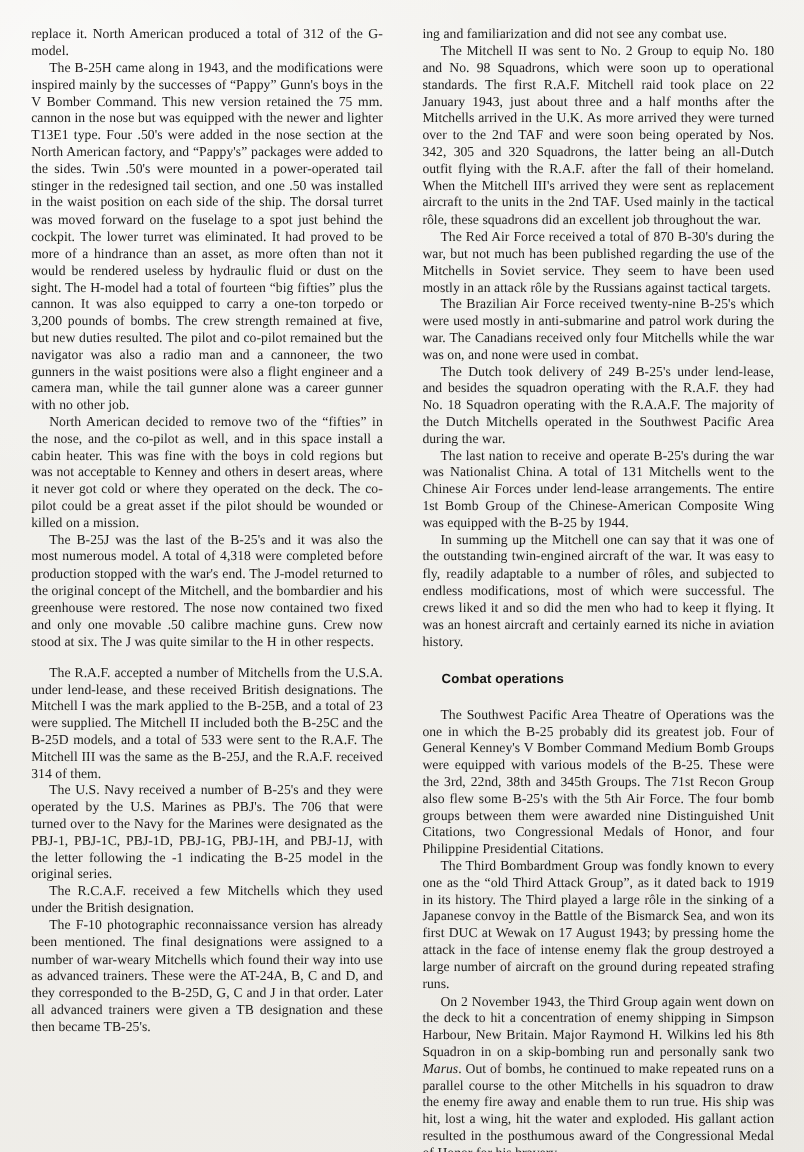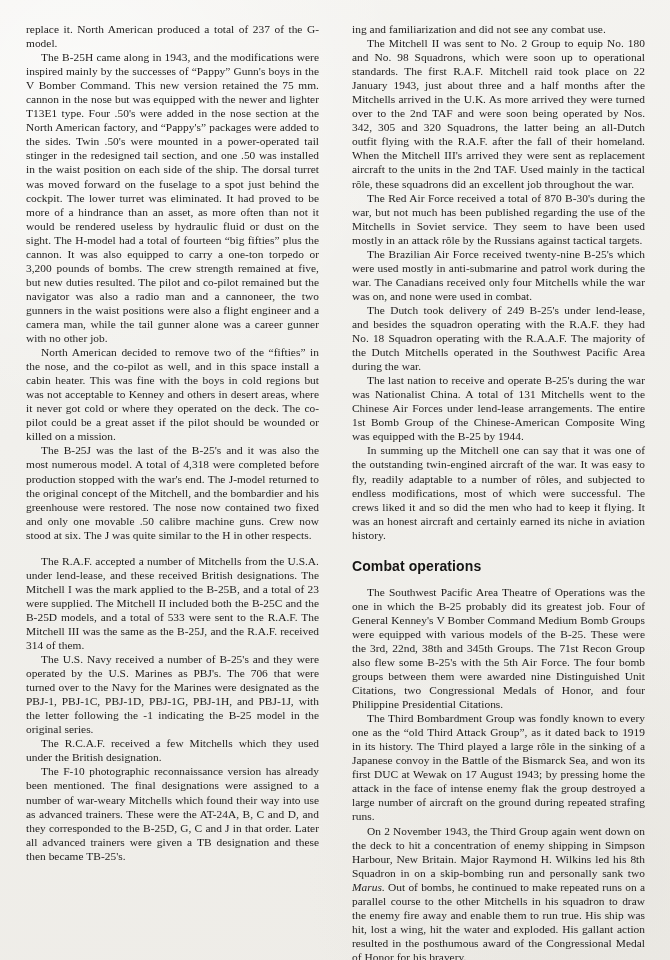--- a/index.html
+++ b/index.html
@@ -45,41 +45,41 @@
     text-align: justify;
     text-indent: 15px;
     letter-spacing: 0.02px;
     word-spacing: 0.1px;
     -webkit-font-smoothing: none;
   }
   p.noindent {
     text-indent: 0;
   }
   h2 {
-    margin: 0;
+    margin: 16px;
     font-family: "Liberation Sans", "DejaVu Sans", sans-serif;
-    font-size: 14px;
+    font-size: 11px;
     font-weight: bold;
     line-height: 14px;
     letter-spacing: 0.1px;
     color: #161514;
   }
   .h-before-other { margin-top: 17px; }
   .h-before-combat { margin-top: 17px; }
   .after-heading { margin-top: 12px; }
   em { }
 </style>
 </head>
 <body>
 
 <div class="page">
   <div class="columns">
 
     <div class="col">
-      <p class="noindent">replace it. North American produced a total of 237 of the G-model.</p>
+      <p class="noindent">replace it. North American produced a total of 312 of the G-model.</p>
       <p>The B-25H came along in 1943, and the modifications were inspired mainly by the successes of “Pappy” Gunn's boys in the V Bomber Command. This new version retained the 75 mm. cannon in the nose but was equipped with the newer and lighter T13E1 type. Four .50's were added in the nose section at the North American factory, and “Pappy's” packages were added to the sides. Twin .50's were mounted in a power-operated tail stinger in the redesigned tail section, and one .50 was installed in the waist position on each side of the ship. The dorsal turret was moved forward on the fuselage to a spot just behind the cockpit. The lower turret was eliminated. It had proved to be more of a hindrance than an asset, as more often than not it would be rendered useless by hydraulic fluid or dust on the sight. The H-model had a total of fourteen “big fifties” plus the cannon. It was also equipped to carry a one-ton torpedo or 3,200 pounds of bombs. The crew strength remained at five, but new duties resulted. The pilot and co-pilot remained but the navigator was also a radio man and a cannoneer, the two gunners in the waist positions were also a flight engineer and a camera man, while the tail gunner alone was a career gunner with no other job.</p>
       <p>North American decided to remove two of the “fifties” in the nose, and the co-pilot as well, and in this space install a cabin heater. This was fine with the boys in cold regions but was not acceptable to Kenney and others in desert areas, where it never got cold or where they operated on the deck. The co-pilot could be a great asset if the pilot should be wounded or killed on a mission.</p>
       <p>The B-25J was the last of the B-25's and it was also the most numerous model. A total of 4,318 were completed before production stopped with the war's end. The J-model returned to the original concept of the Mitchell, and the bombardier and his greenhouse were restored. The nose now contained two fixed and only one movable .50 calibre machine guns. Crew now stood at six. The J was quite similar to the H in other respects.</p>
 
 
       <p class="after-heading">The R.A.F. accepted a number of Mitchells from the U.S.A. under lend-lease, and these received British designations. The Mitchell I was the mark applied to the B-25B, and a total of 23 were supplied. The Mitchell II included both the B-25C and the B-25D models, and a total of 533 were sent to the R.A.F. The Mitchell III was the same as the B-25J, and the R.A.F. received 314 of them.</p>
       <p>The U.S. Navy received a number of B-25's and they were operated by the U.S. Marines as PBJ's. The 706 that were turned over to the Navy for the Marines were designated as the PBJ-1, PBJ-1C, PBJ-1D, PBJ-1G, PBJ-1H, and PBJ-1J, with the letter following the -1 indicating the B-25 model in the original series.</p>
       <p>The R.C.A.F. received a few Mitchells which they used under the British designation.</p>
       <p>The F-10 photographic reconnaissance version has already been mentioned. The final designations were assigned to a number of war-weary Mitchells which found their way into use as advanced trainers. These were the AT-24A, B, C and D, and they corresponded to the B-25D, G, C and J in that order. Later all advanced trainers were given a TB designation and these then became TB-25's.</p>
 

